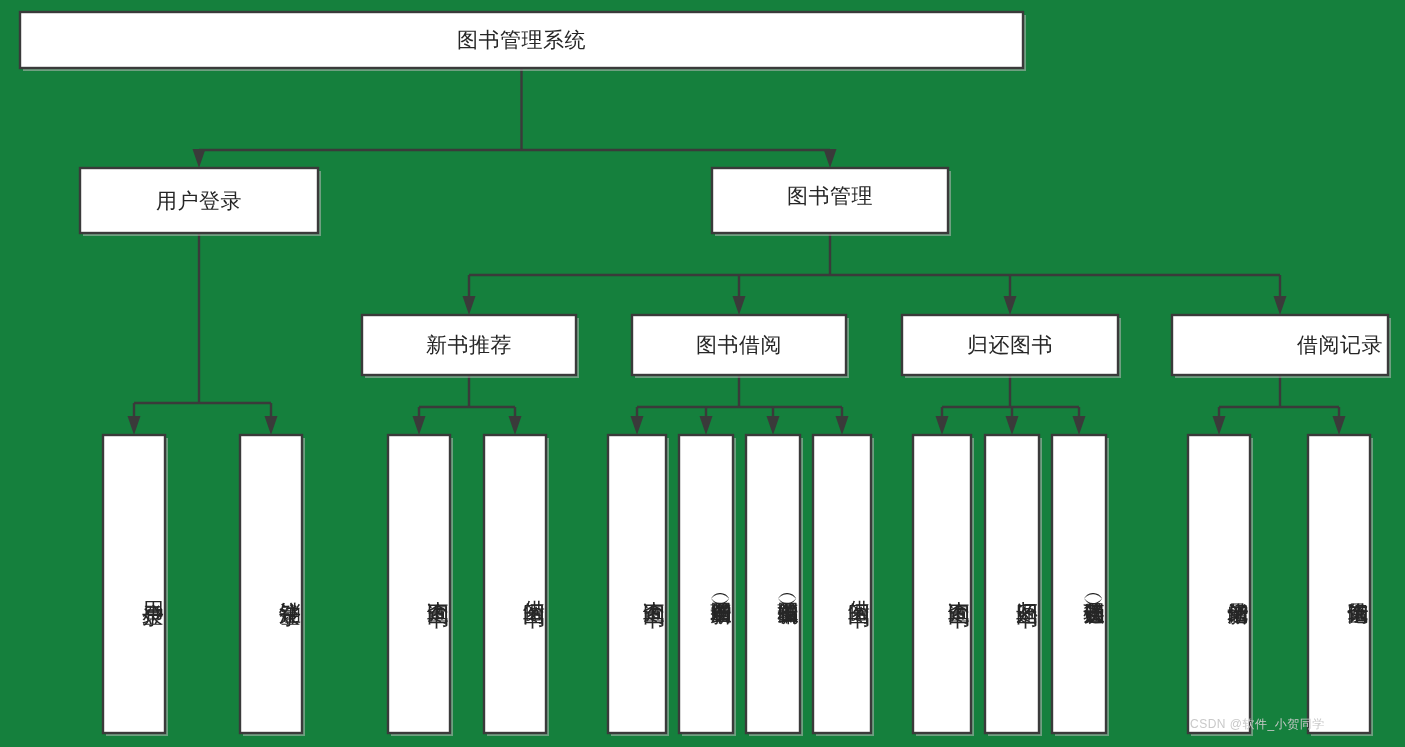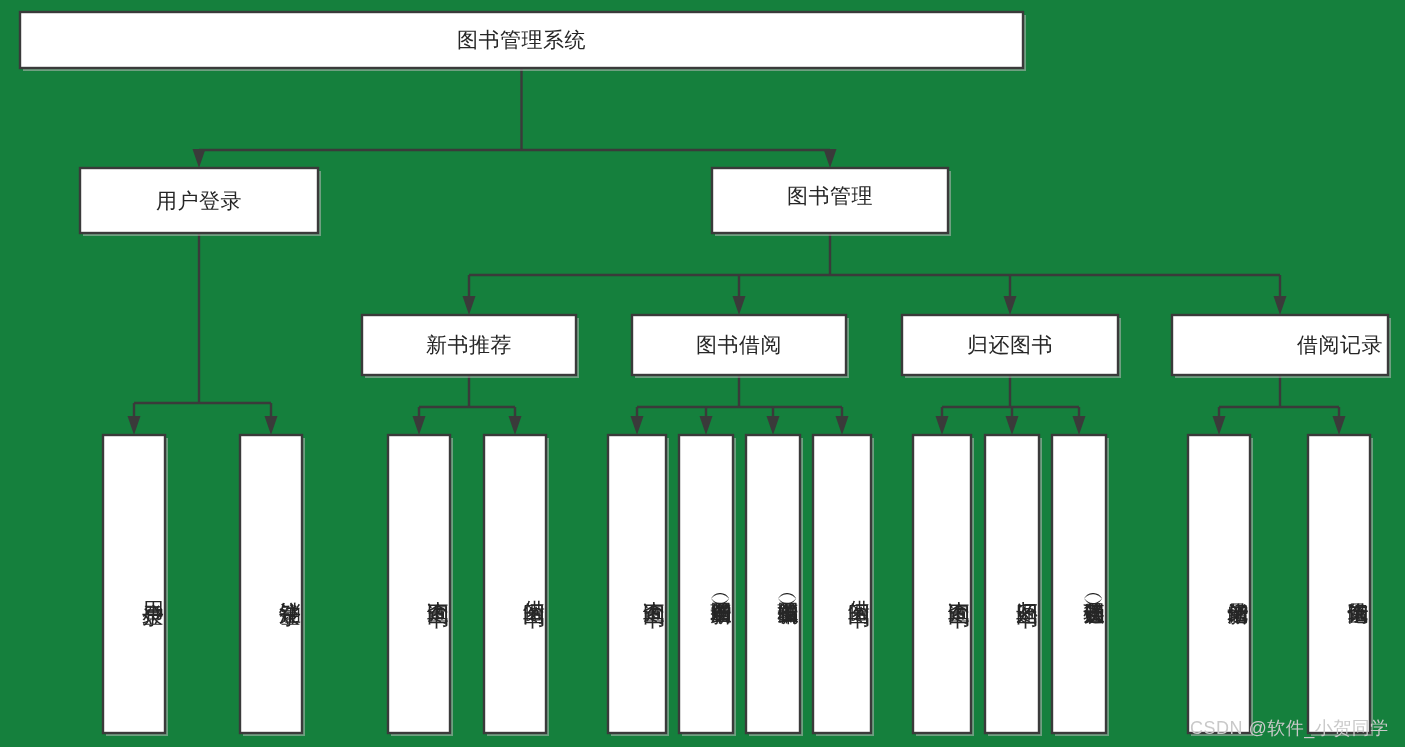--- a/index.html
+++ b/index.html
@@ -75,21 +75,21 @@
     padding-top: 6px;
   }
   .node-label.vertical.long {
     font-size: 21px;
     letter-spacing: 0px;
     padding-top: 3px;
   }
   .watermark {
     position: absolute;
     color: #c9c9c9;
-    font-size: 18px;
+    font-size: 12px;
     font-family: "Liberation Sans", "DejaVu Sans", sans-serif;
     white-space: nowrap;
     letter-spacing: 0.5px;
     user-select: none;
   }
 </style>
 </head>
 <body>
 
 <div id="diagram-root">

